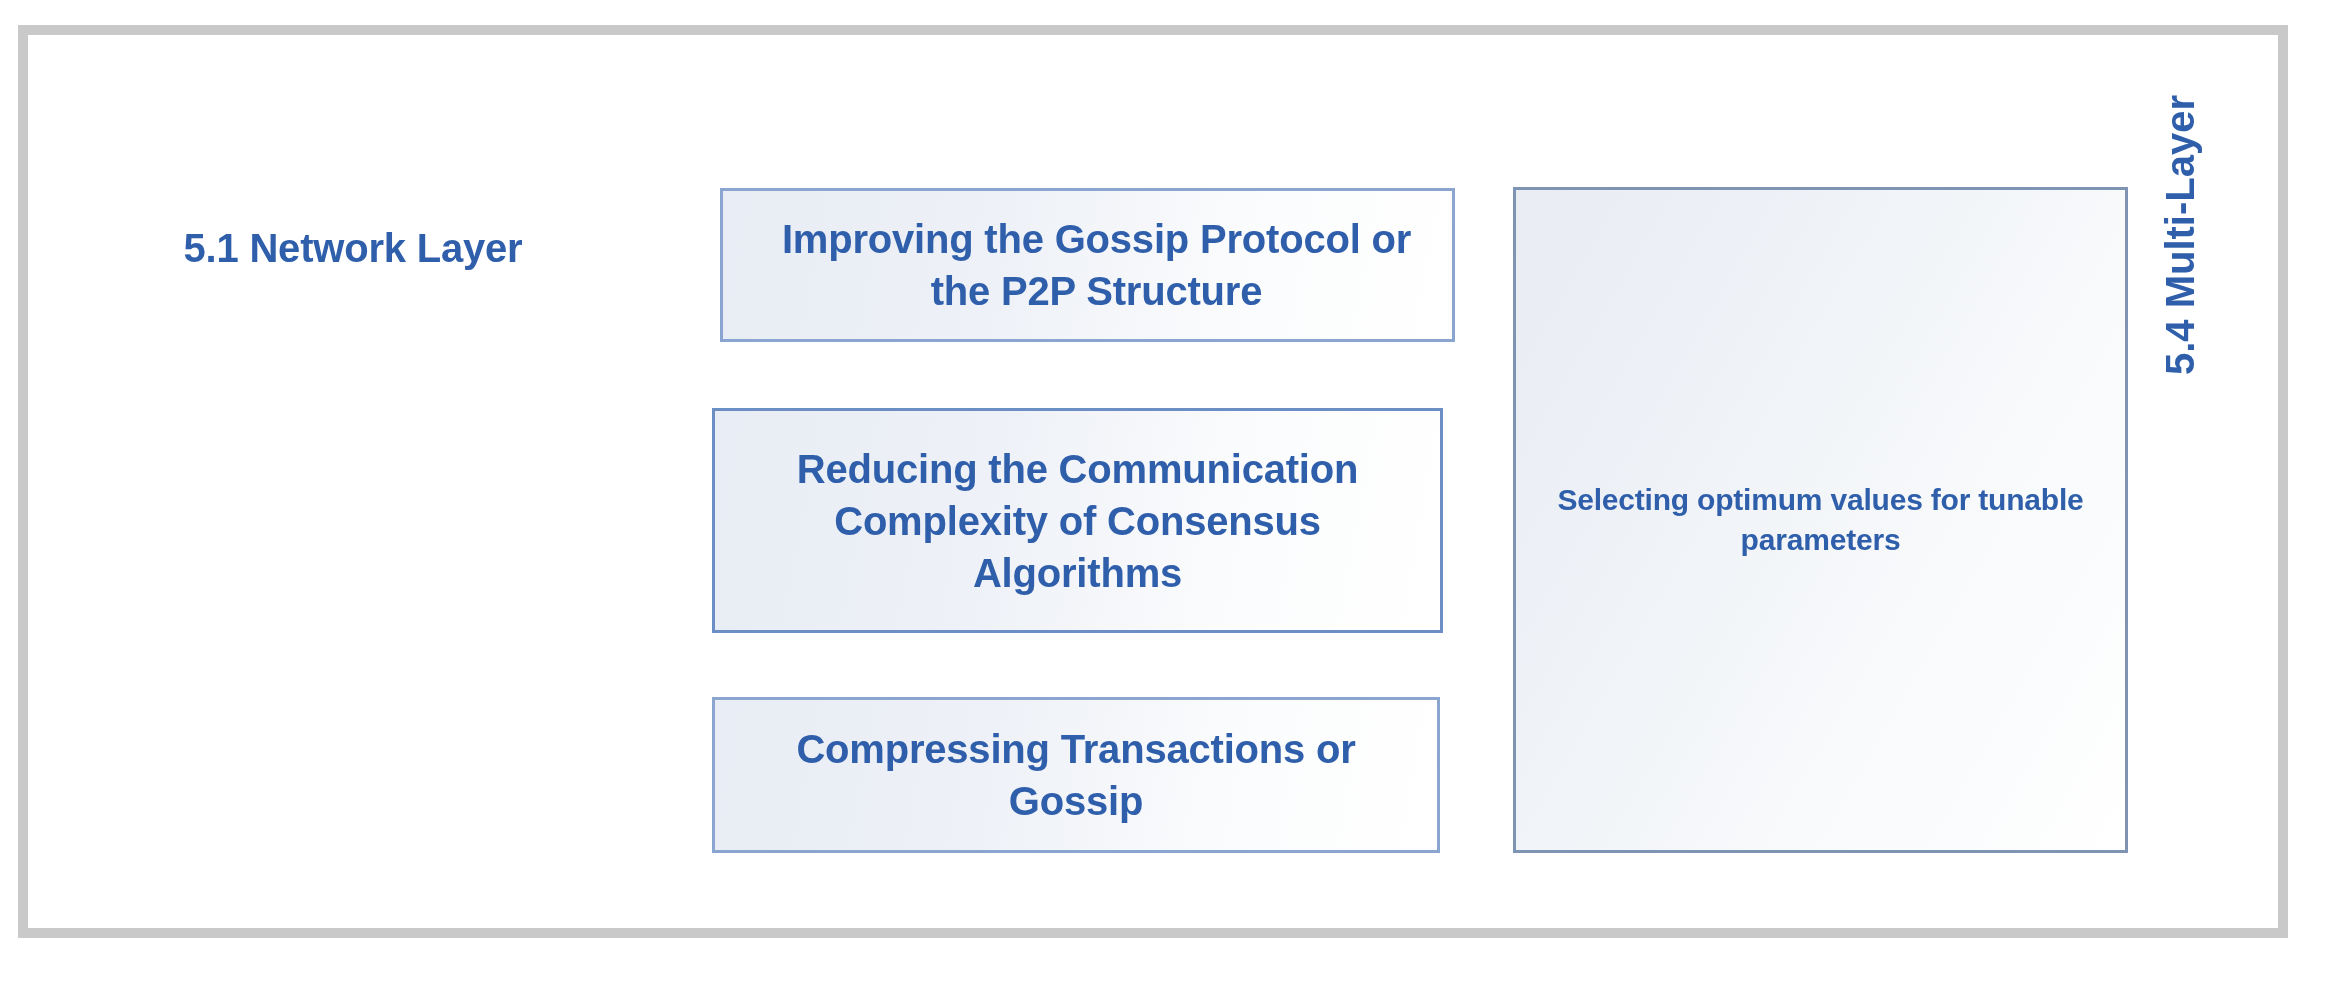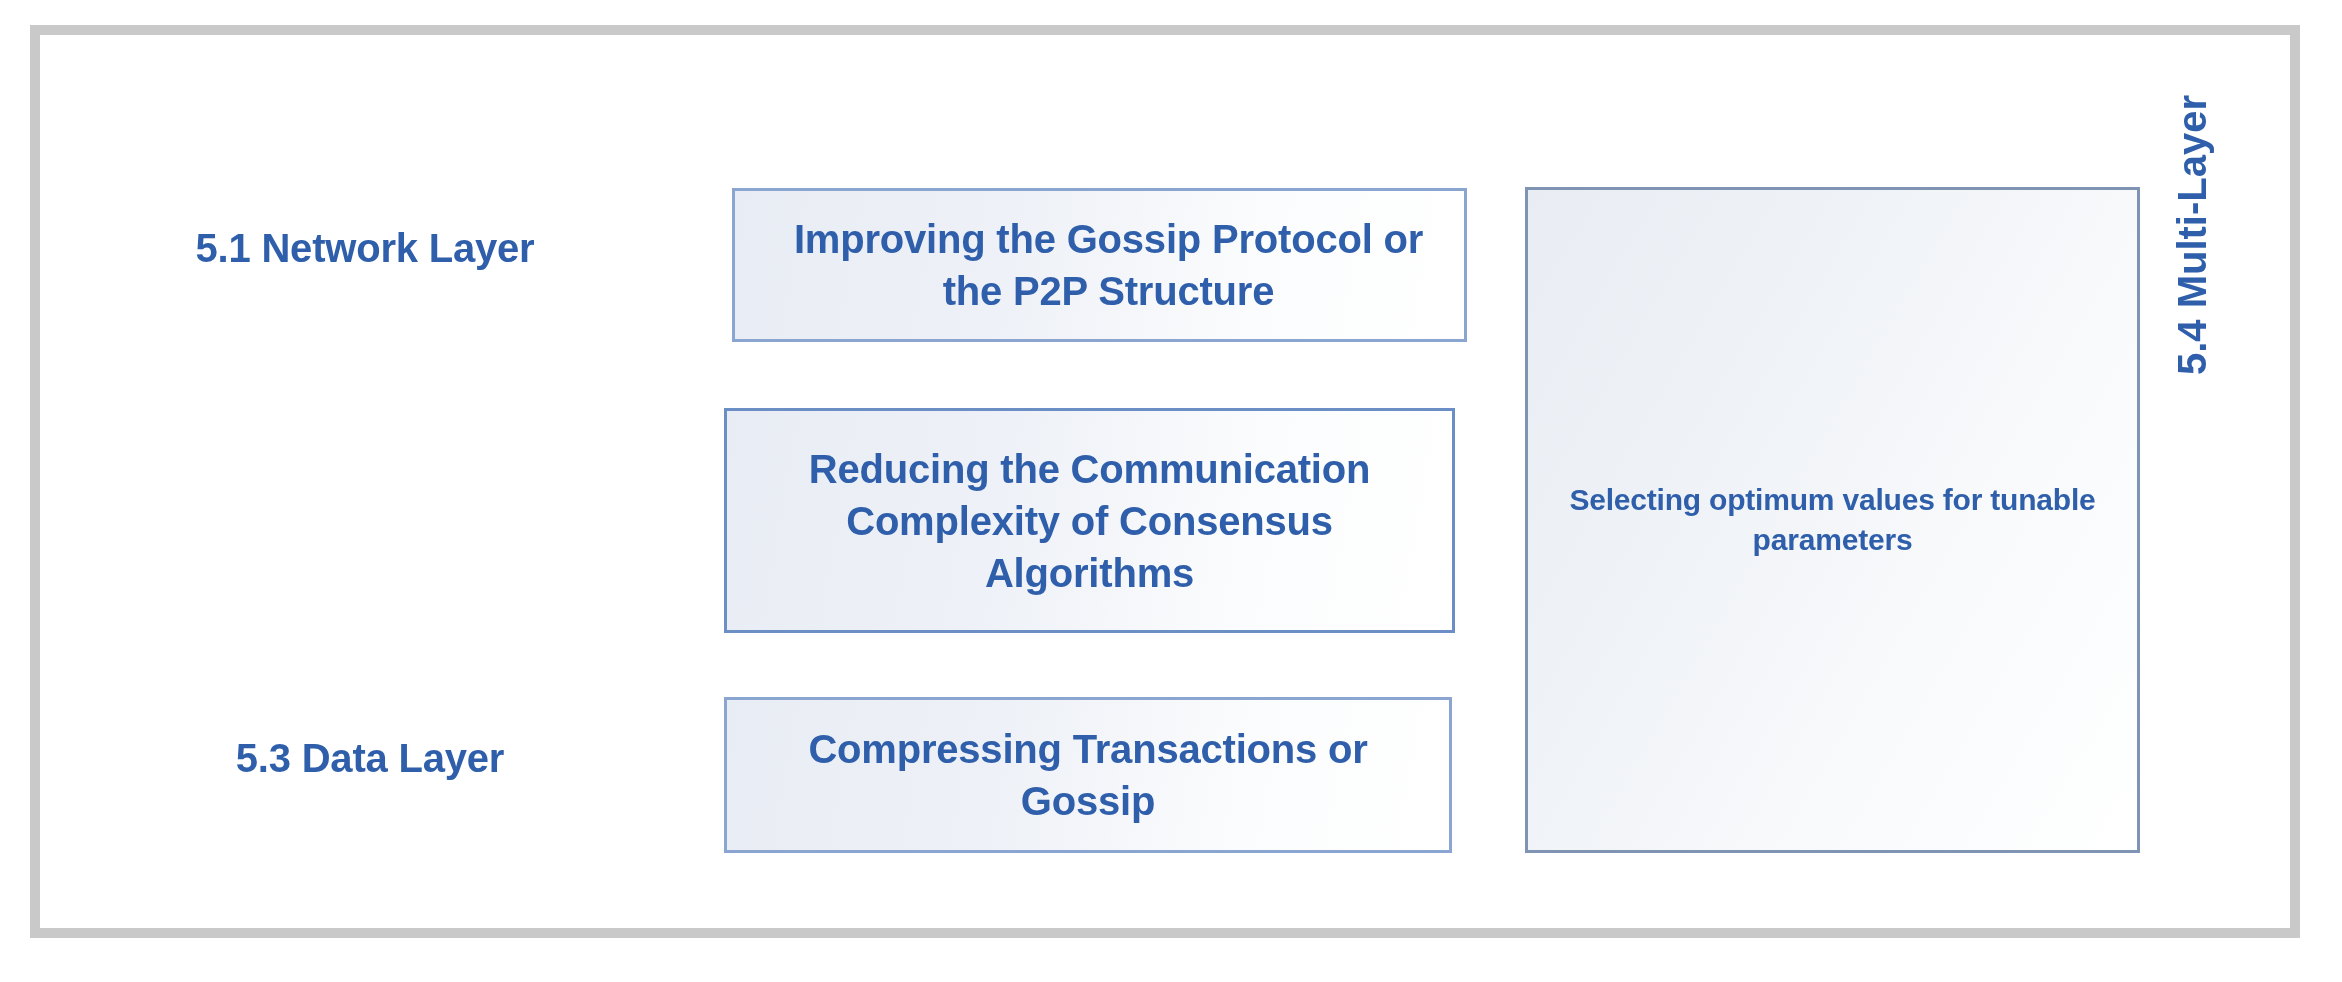--- a/index.html
+++ b/index.html
@@ -19,21 +19,21 @@
     position: absolute;
     left: 0;
     top: 0;
     width: 2342px;
     height: 982px;
     background: #ffffff;
   }
 
   .outer-frame {
     position: absolute;
-    left: 30px;
+    left: 18px;
     top: 25px;
     width: 2270px;
     height: 913px;
     border: 10px solid #c9c9c9;
     box-sizing: border-box;
     background: #ffffff;
   }
 
   
   .layer-label {
@@ -131,21 +131,20 @@
 </head>
 <body>
 
 <div id="diagram-root">
 
   <div class="outer-frame">
 
     <div class="layer-label" id="label-network">5.1 Network Layer</div>
 
 
-    <div class="layer-label" id="label-data">5.3 Data Layer</div>
 
     <div class="topic-box" id="box-network">
       <div class="topic-text">Improving the Gossip Protocol or the P2P Structure</div>
     </div>
 
     <div class="topic-box" id="box-consensus">
       <div class="topic-text">Reducing the Communication Complexity of Consensus Algorithms</div>
     </div>
 
     <div class="topic-box" id="box-data">

